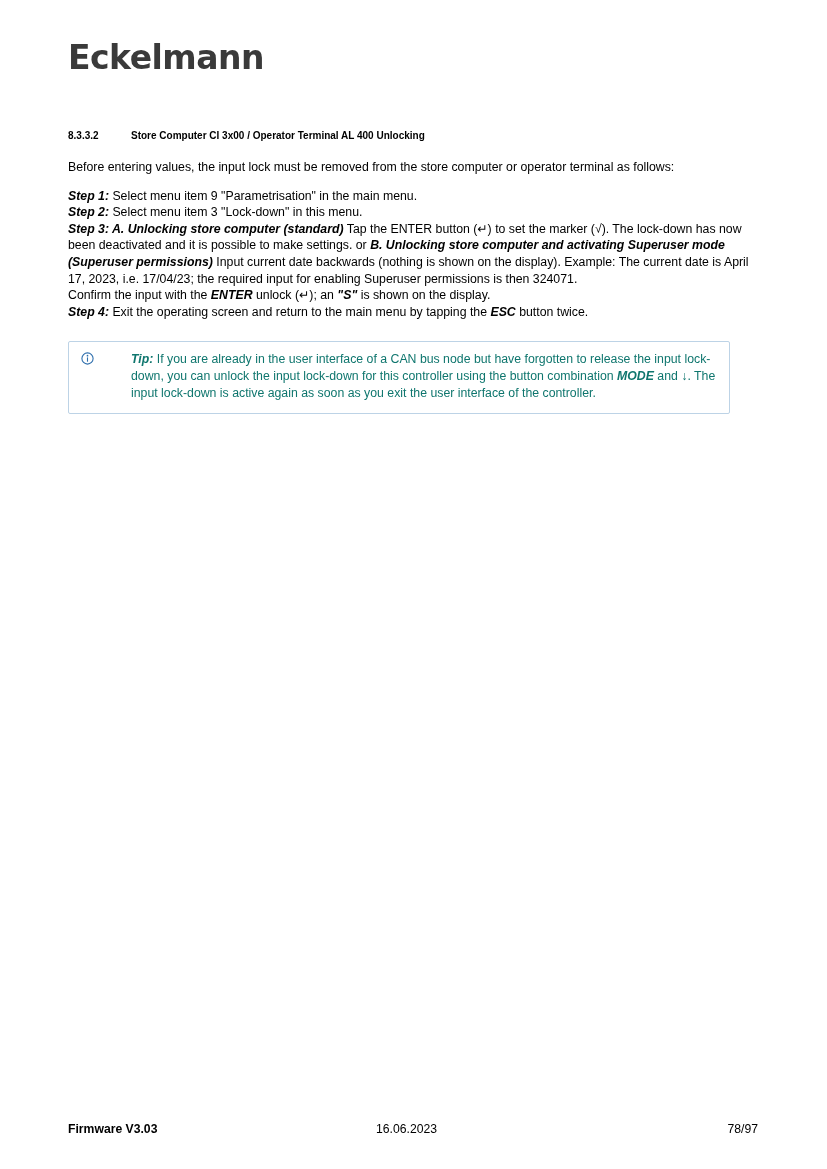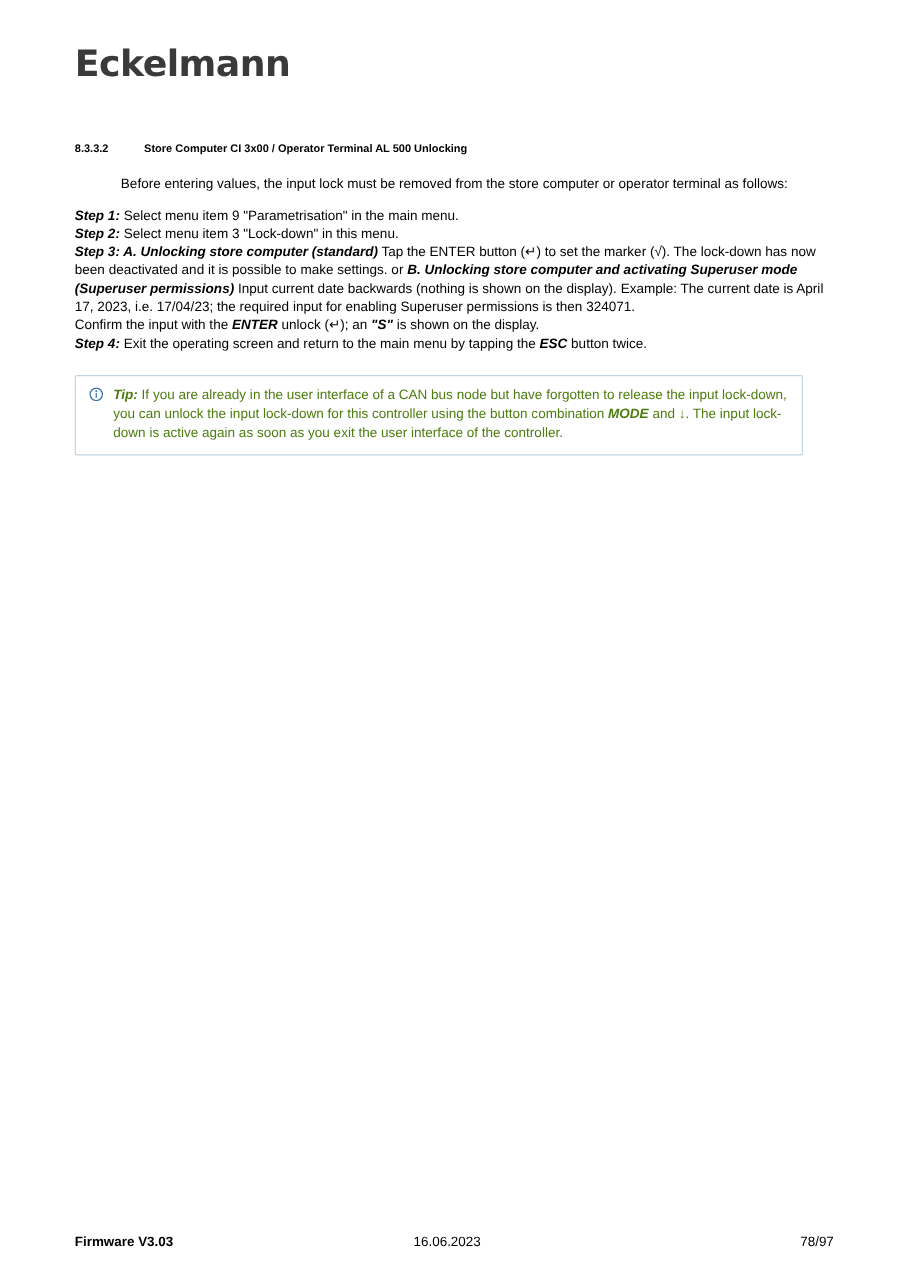--- a/index.html
+++ b/index.html
@@ -47,21 +47,21 @@
   }
   .section-heading .num {
     display: inline-block;
     width: 63px;
     flex: 0 0 63px;
   }
   p.body {
     font-size: 12.3px;
     line-height: 16.6px;
     margin: 0 0 12px 0;
-    text-align: center;
+    text-align: left;
   }
   p.steps {
     font-size: 12.3px;
     line-height: 16.6px;
     margin: 0;
   }
   .b { font-weight: bold; font-style: italic; }
   .tipbox {
     margin-top: 21px;
     border: 1px solid #bdd3e6;
@@ -74,21 +74,22 @@
     box-sizing: border-box;
   }
   .tip-icon {
     flex: 0 0 22px;
     margin-top: 1px;
   }
   .tip-icon svg { display: block; }
   .tip-text {
     font-size: 12.3px;
     line-height: 16.8px;
-    color: #4d7c0f;
+    color: #0f766e;
+    margin-left: 28px;
   }
   .footer {
     position: absolute;
     left: 68px;
     top: 1122px;
     width: 690px;
     font-size: 12.2px;
     color: #000;
   }
   .footer .left {
@@ -112,21 +113,21 @@
 <body>
 
 <div class="page">
 
   <div class="logo">Eckelmann</div>
 
   <div class="content">
 
     <div class="section-heading">
       <span class="num">8.3.3.2</span>
-      <span>Store Computer CI 3x00 / Operator Terminal AL 500 Unlocking</span>
+      <span>Store Computer CI 3x00 / Operator Terminal AL 400 Unlocking</span>
     </div>
 
     <p class="body">Before entering values, the input lock must be removed from the store computer or operator terminal as follows:</p>
 
     <p class="steps">
       <span class="b">Step 1:</span><span> Select menu item 9 "Parametrisation" in the main menu.</span><br>
       <span class="b">Step 2:</span><span> Select menu item 3 "Lock-down" in this menu.</span><br>
       <span class="b">Step 3:</span><span class="b"> A. Unlocking store computer (standard)</span><span> Tap the ENTER button (↵) to set the marker (√). The lock-down has now been deactivated and it is possible to make settings. or </span><span class="b">B. Unlocking store computer and activating Superuser mode (Superuser permissions)</span><span> Input current date backwards (nothing is shown on the display). Example: The current date is April 17, 2023, i.e. 17/04/23; the required input for enabling Superuser permissions is then 324071.</span><br>
       <span>Confirm the input with the </span><span class="b">ENTER</span><span> unlock (↵); an </span><span class="b">"S"</span><span> is shown on the display.</span><br>
       <span class="b">Step 4:</span><span> Exit the operating screen and return to the main menu by tapping the </span><span class="b">ESC</span><span> button twice.</span>

